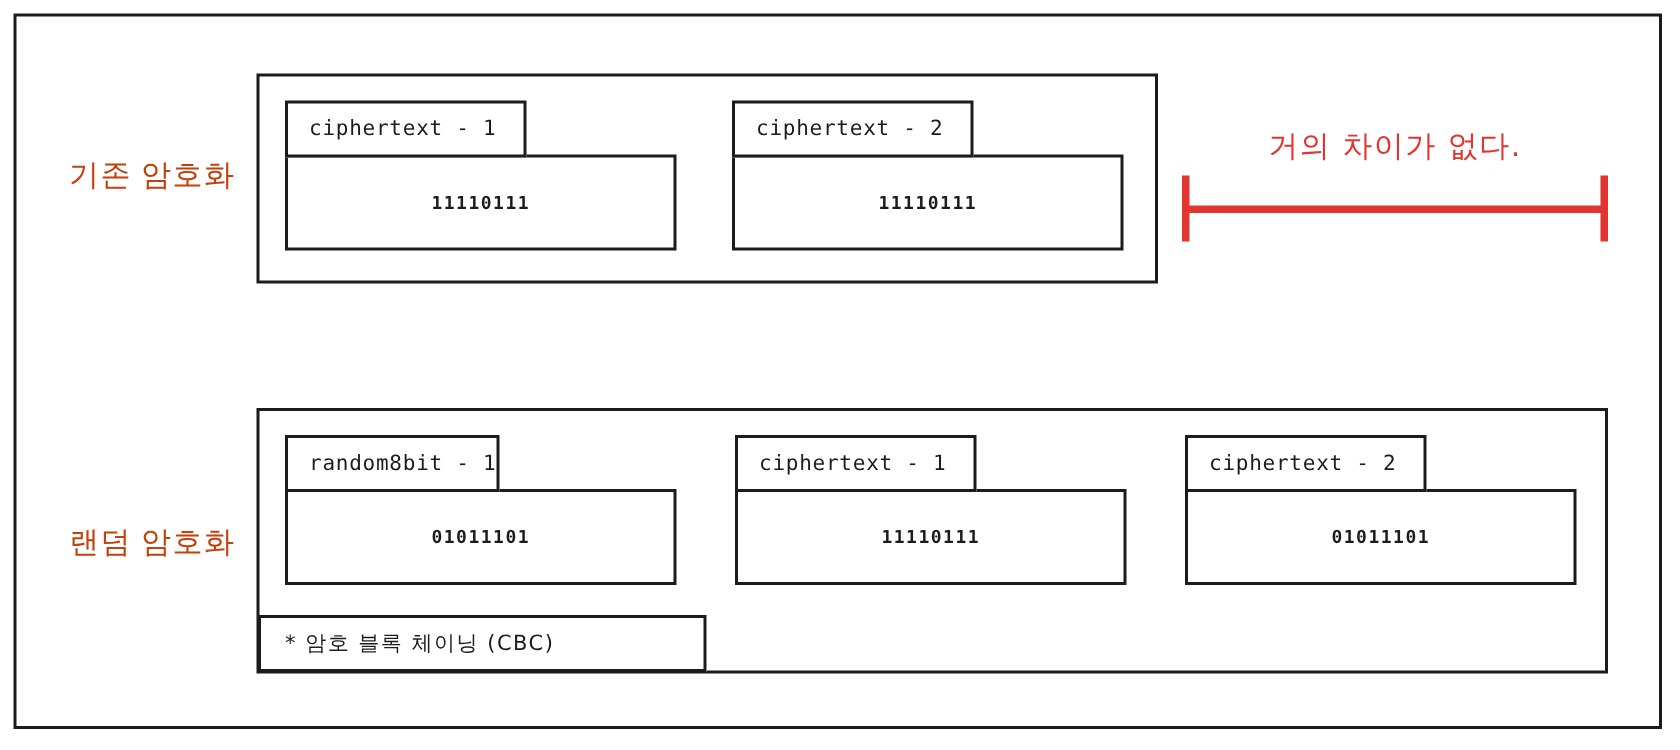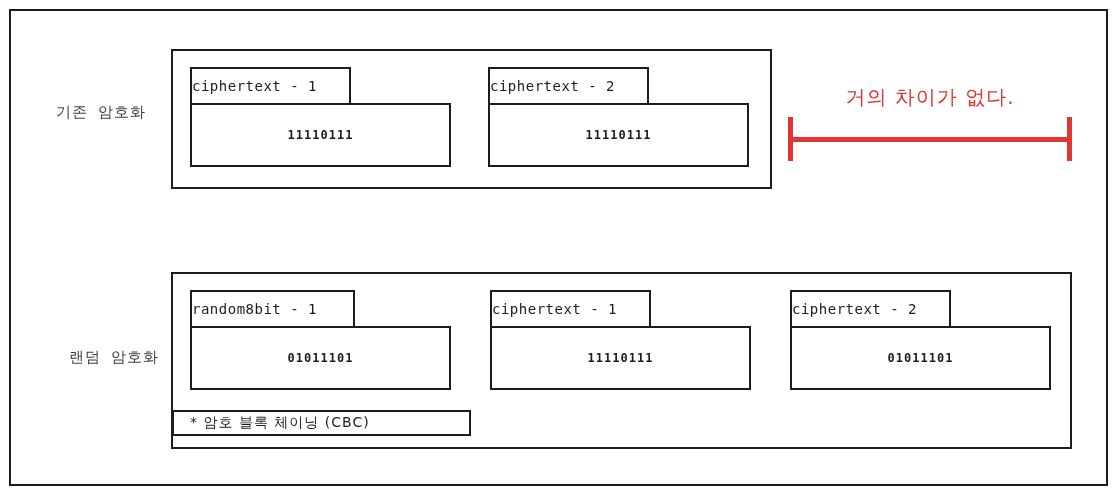--- a/index.html
+++ b/index.html
@@ -30,29 +30,29 @@
     width: 1099px;
     height: 477px;
     border: 2px solid #1c1c1c;
     box-sizing: border-box;
     background: #ffffff;
   }
 
   
   .row-label {
     position: absolute;
-    font-family: Liberation Mono, monospace;
-    font-size: 15px;
-    letter-spacing: 1px;
-    color: #404040;
+    font-family: Liberation Serif, serif;
+    font-size: 20px;
+    letter-spacing: 1px;
+    color: #c2410c;
     white-space: nowrap;
     text-align: center;
   }
   .row-label-top    { left: 46px; top: 103px; width: 110px; }
-  .row-label-bottom { left: 59px; top: 348px; width: 110px; }
+  .row-label-bottom { left: 46px; top: 348px; width: 110px; }
 
   
   .section-box {
     position: absolute;
     border: 2px solid #1c1c1c;
     box-sizing: border-box;
     background: #ffffff;
   }
   .section-top {
     left: 171px;
@@ -74,20 +74,21 @@
   .block-label {
     position: absolute;
     left: 0;
     top: 0;
     height: 38px;
     border: 2px solid #1c1c1c;
     box-sizing: border-box;
     background: #ffffff;
     display: flex;
     align-items: center;
+    padding-left: 14px;
     font-family: "DejaVu Sans Mono", "Liberation Mono", monospace;
     font-size: 14px;
     letter-spacing: 0.5px;
     color: #1c1c1c;
     white-space: nowrap;
     z-index: 2;
   }
   .block-value {
     position: absolute;
     left: 0;
@@ -111,38 +112,38 @@
   .block-t1 { left: 190px; top: 67px; }
   .block-t1 .block-label { width: 161px; }
   .block-t1 .block-value { width: 261px; }
 
   .block-t2 { left: 488px; top: 67px; }
   .block-t2 .block-label { width: 161px; }
   .block-t2 .block-value { width: 261px; }
 
   
   .block-b1 { left: 190px; top: 290px; }
-  .block-b1 .block-label { width: 165px; }
+  .block-b1 .block-label { width: 143px; }
   .block-b1 .block-value { width: 261px; }
 
   .block-b2 { left: 490px; top: 290px; }
   .block-b2 .block-label { width: 161px; }
   .block-b2 .block-value { width: 261px; }
 
   .block-b3 { left: 790px; top: 290px; }
   .block-b3 .block-label { width: 161px; }
   .block-b3 .block-value { width: 261px; }
 
   
   .note-box {
     position: absolute;
     left: 172px;
     top: 410px;
     width: 299px;
-    height: 26px;
+    height: 38px;
     border: 2px solid #1c1c1c;
     box-sizing: border-box;
     background: #ffffff;
     display: flex;
     align-items: center;
     padding-left: 16px;
     font-family: "DejaVu Sans", "Liberation Sans", sans-serif;
     font-size: 14px;
     letter-spacing: 1px;
     color: #1c1c1c;

